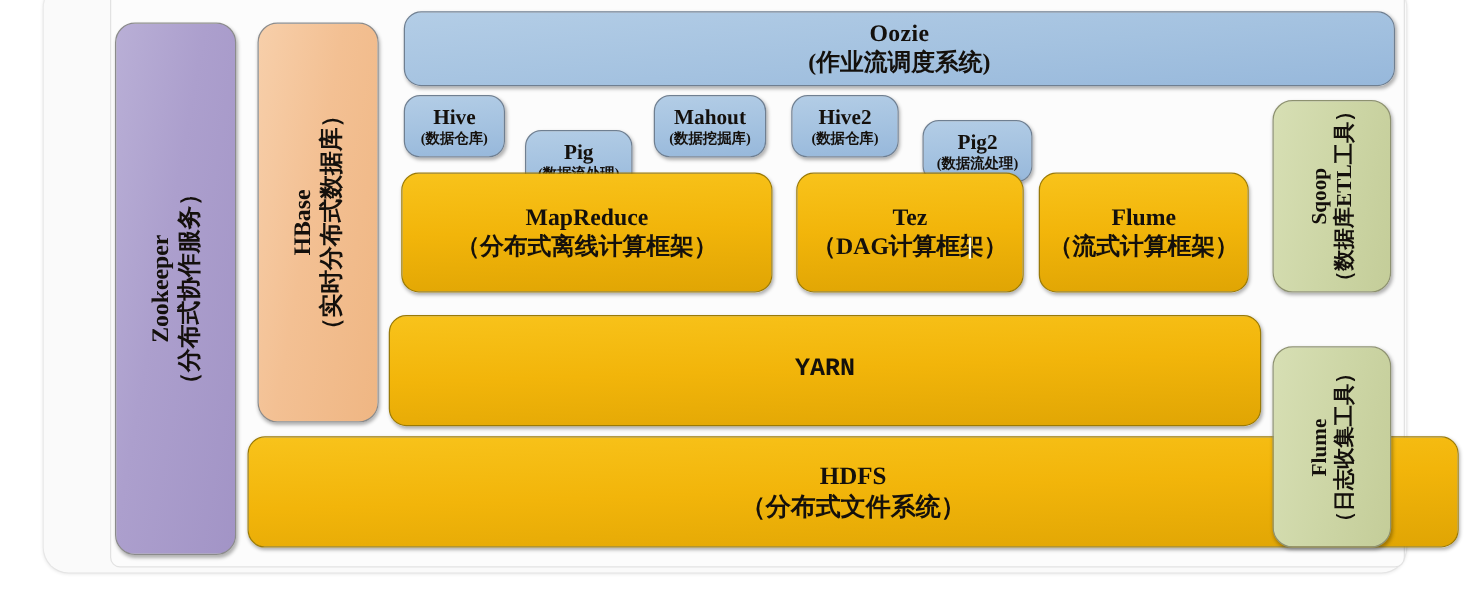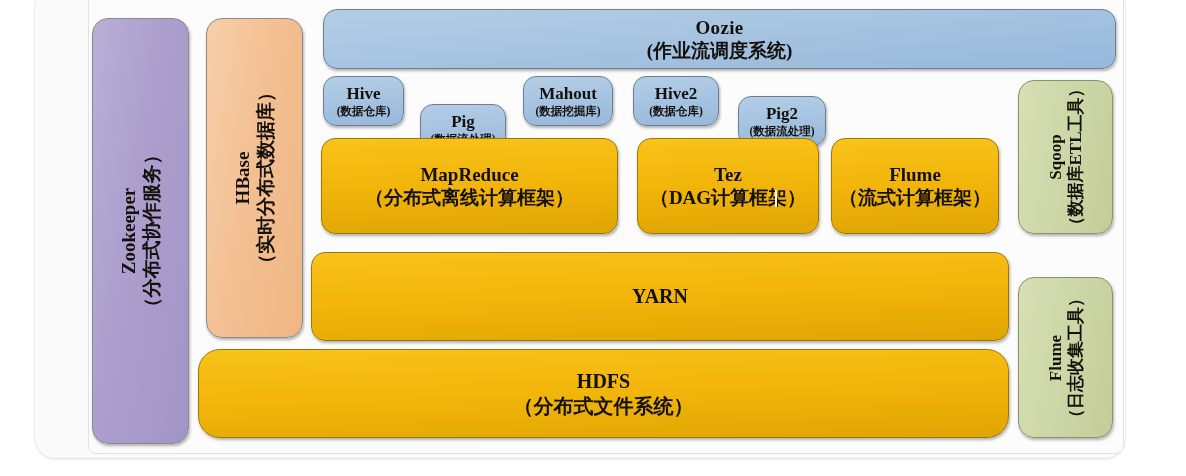--- a/index.html
+++ b/index.html
@@ -171,25 +171,25 @@
     <span class="t2">（DAG计算框架）</span>
   </div>
 
   <div class="box c-gold mid" style="left:831px; top:138px; width:168px; height:96px;">
     <span class="t1">Flume</span>
     <span class="t2">（流式计算框架）</span>
   </div>
 
   <div class="caret"></div>
 
-  <div class="box c-gold wide" style="left:311px; top:252px; width:698px; height:89px;">
+  <div class="box c-gold wide" style="left:311px; top:252px; width:698px; height:89px;font-family:Liberation Mono, monospace;">
     <span class="t1">YARN</span>
   </div>
 
-  <div class="box c-gold wide" style="left:198px; top:349px; width:811px; height:89px;border-radius:22px;">
+  <div class="box c-gold wide" style="left:198px; top:349px; width:969px; height:89px;">
     <span class="t1">HDFS</span>
     <span class="t2">（分布式文件系统）</span>
   </div>
 
   <div class="vbox c-green" style="left:1018px; top:80px; width:95px; height:154px;">
     <div class="vwrap" style="font-size:17px;">
       <span class="t1">Sqoop</span>
       <span class="t2">（数据库ETL工具）</span>
     </div>
   </div>

